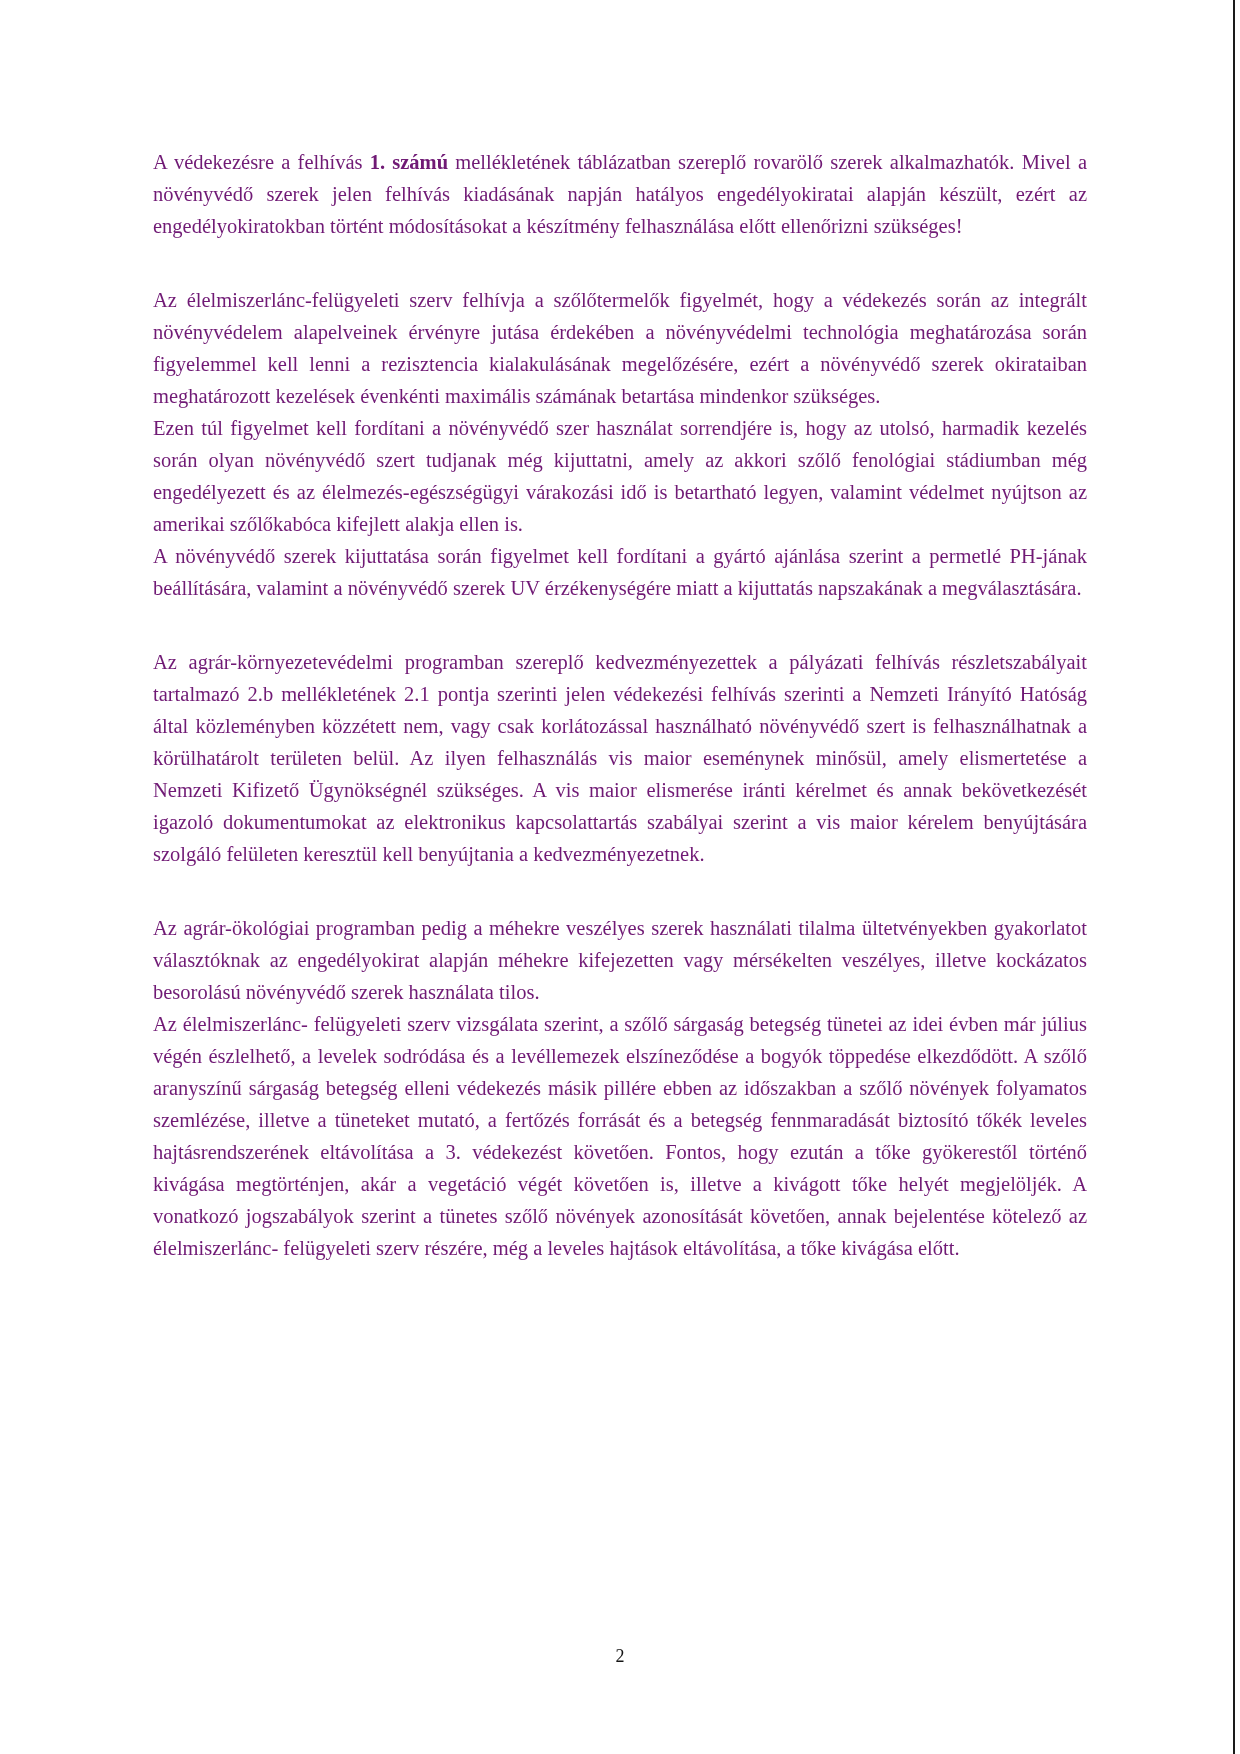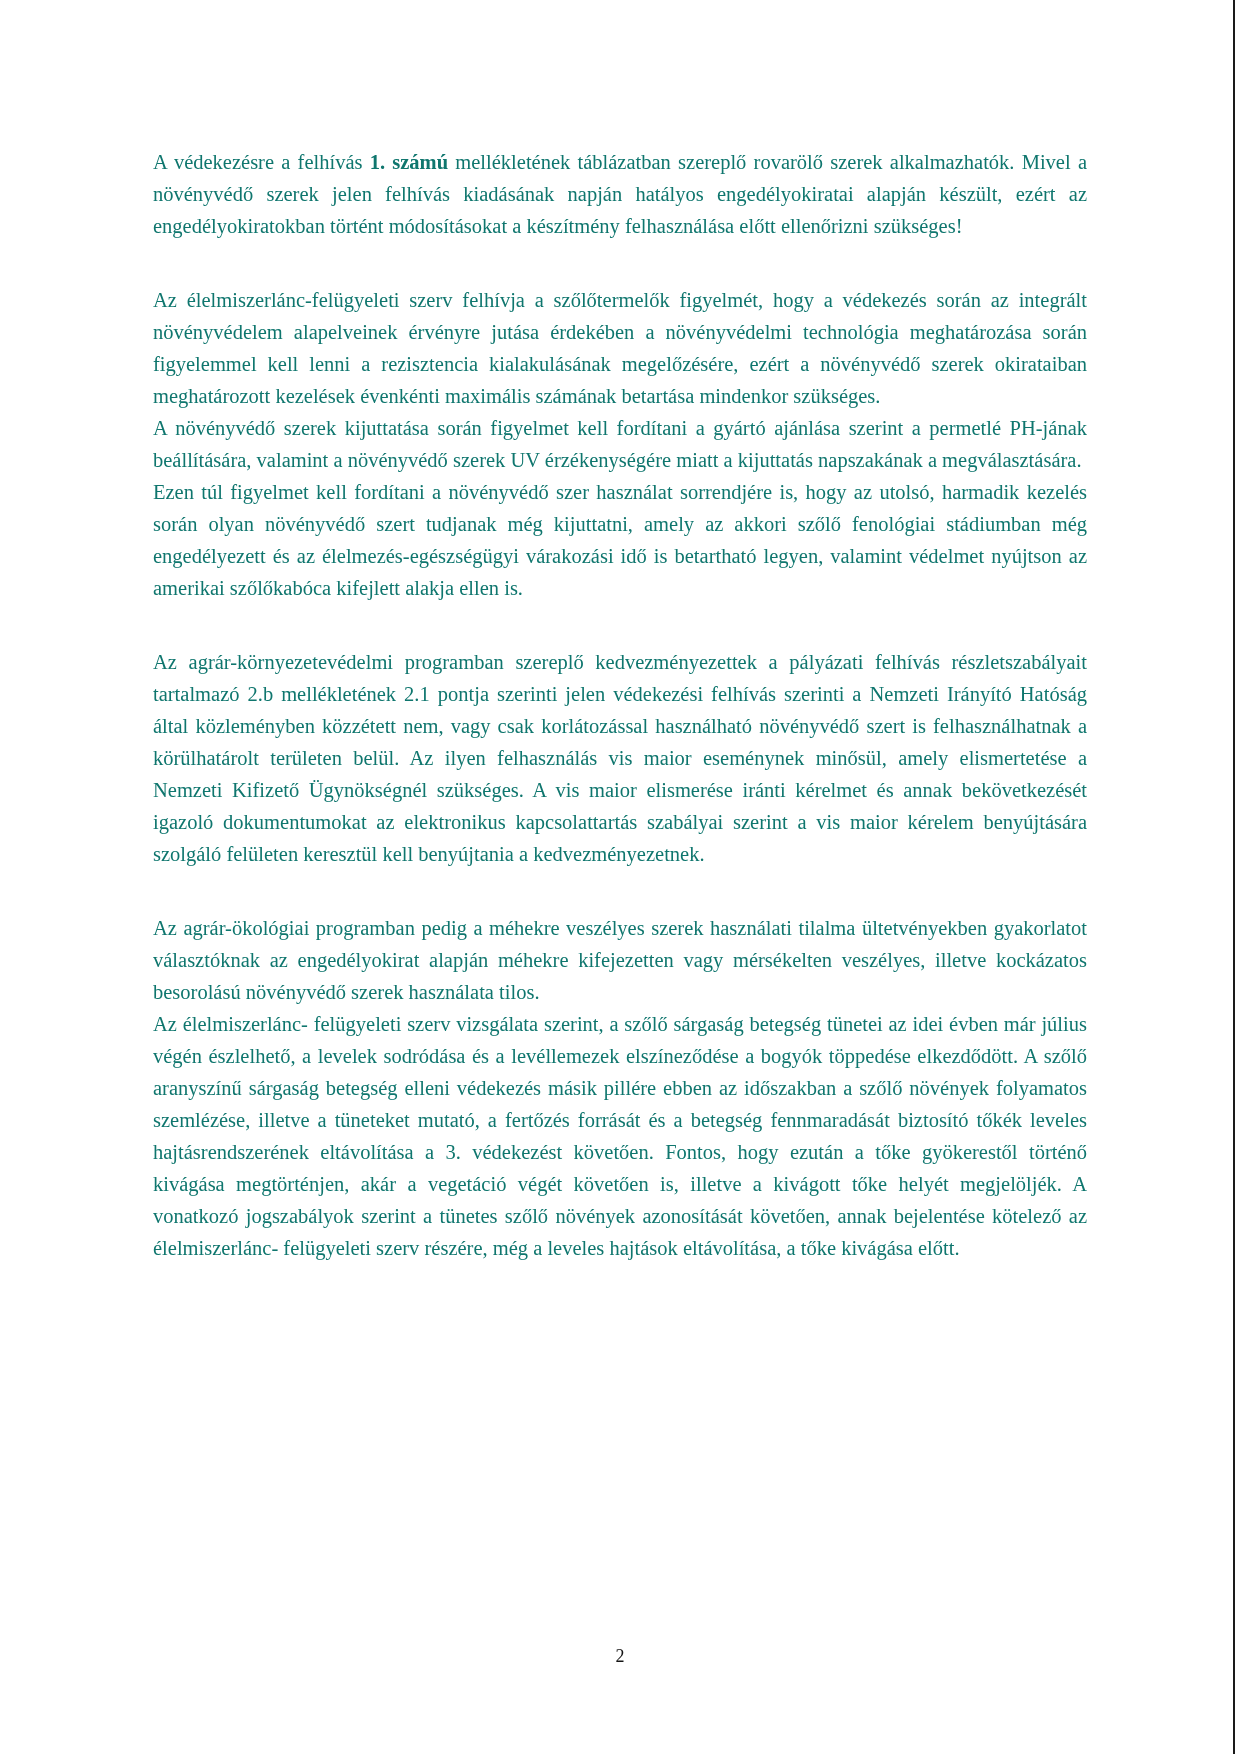--- a/index.html
+++ b/index.html
@@ -8,42 +8,42 @@
     position: absolute; left: 0; top: 0; width: 1240px; height: 1754px;
     background: #ffffff;
   }
   .scan-edge {
     position: absolute; left: 1233px; top: 0; width: 2px; height: 1754px;
     background: #1a1a1a;
   }
   .body-text {
     position: absolute; left: 153px; top: 146px; width: 934px;
     font-family: "Liberation Serif", "DejaVu Serif", serif;
-    font-size: 20.5px; line-height: 32px; color: #0f766e;
+    font-size: 20.5px; line-height: 32px; color: #701a75;
     text-align: justify;
   }
   .body-text p { margin: 0; }
   .body-text p.gap { margin-top: 42px; }
   .body-text b { font-weight: bold; }
   .page-number {
     position: absolute; left: 0; width: 1240px; top: 1646px; text-align: center;
     font-family: "Liberation Serif", "DejaVu Serif", serif;
     font-size: 18px; color: #141414;
   }
 </style>
 </head>
 <body>
 
 <div class="page">
   <div class="scan-edge"></div>
 
   <div class="body-text">
     <p><span>A védekezésre a felhívás </span><b>1. számú</b><span> mellékletének táblázatban szereplő rovarölő szerek alkalmazhatók. Mivel a növényvédő szerek jelen felhívás kiadásának napján hatályos engedélyokiratai alapján készült, ezért az engedélyokiratokban történt módosításokat a készítmény felhasználása előtt ellenőrizni szükséges!</span></p>
     <p class="gap">Az élelmiszerlánc-felügyeleti szerv felhívja a szőlőtermelők figyelmét, hogy a védekezés során az integrált növényvédelem alapelveinek érvényre jutása érdekében a növényvédelmi technológia meghatározása során figyelemmel kell lenni a rezisztencia kialakulásának megelőzésére, ezért a növényvédő szerek okirataiban meghatározott kezelések évenkénti maximális számának betartása mindenkor szükséges.</p>
+    <p>Ezen túl figyelmet kell fordítani a növényvédő szer használat sorrendjére is, hogy az utolsó, harmadik kezelés során olyan növényvédő szert tudjanak még kijuttatni, amely az akkori szőlő fenológiai stádiumban még engedélyezett és az élelmezés-egészségügyi várakozási idő is betartható legyen, valamint védelmet nyújtson az amerikai szőlőkabóca kifejlett alakja ellen is.</p>
     <p>A növényvédő szerek kijuttatása során figyelmet kell fordítani a gyártó ajánlása szerint a permetlé PH-jának beállítására, valamint a növényvédő szerek UV érzékenységére miatt a kijuttatás napszakának a megválasztására.</p>
-    <p>Ezen túl figyelmet kell fordítani a növényvédő szer használat sorrendjére is, hogy az utolsó, harmadik kezelés során olyan növényvédő szert tudjanak még kijuttatni, amely az akkori szőlő fenológiai stádiumban még engedélyezett és az élelmezés-egészségügyi várakozási idő is betartható legyen, valamint védelmet nyújtson az amerikai szőlőkabóca kifejlett alakja ellen is.</p>
     <p class="gap">Az agrár-környezetevédelmi programban szereplő kedvezményezettek a pályázati felhívás részletszabályait tartalmazó 2.b mellékletének 2.1 pontja szerinti jelen védekezési felhívás szerinti a Nemzeti Irányító Hatóság által közleményben közzétett nem, vagy csak korlátozással használható növényvédő szert is felhasználhatnak a körülhatárolt területen belül. Az ilyen felhasználás vis maior eseménynek minősül, amely elismertetése a Nemzeti Kifizető Ügynökségnél szükséges. A vis maior elismerése iránti kérelmet és annak bekövetkezését igazoló dokumentumokat az elektronikus kapcsolattartás szabályai szerint a vis maior kérelem benyújtására szolgáló felületen keresztül kell benyújtania a kedvezményezetnek.</p>
     <p class="gap">Az agrár-ökológiai programban pedig a méhekre veszélyes szerek használati tilalma ültetvényekben gyakorlatot választóknak az engedélyokirat alapján méhekre kifejezetten vagy mérsékelten veszélyes, illetve kockázatos besorolású növényvédő szerek használata tilos.</p>
     <p>Az élelmiszerlánc- felügyeleti szerv vizsgálata szerint, a szőlő sárgaság betegség tünetei az idei évben már július végén észlelhető, a levelek sodródása és a levéllemezek elszíneződése a bogyók töppedése elkezdődött. A szőlő aranyszínű sárgaság betegség elleni védekezés másik pillére ebben az időszakban a szőlő növények folyamatos szemlézése, illetve a tüneteket mutató, a fertőzés forrását és a betegség fennmaradását biztosító tőkék leveles hajtásrendszerének eltávolítása a 3. védekezést követően. Fontos, hogy ezután a tőke gyökerestől történő kivágása megtörténjen, akár a vegetáció végét követően is, illetve a kivágott tőke helyét megjelöljék. A vonatkozó jogszabályok szerint a tünetes szőlő növények azonosítását követően, annak bejelentése kötelező az élelmiszerlánc- felügyeleti szerv részére, még a leveles hajtások eltávolítása, a tőke kivágása előtt.</p>
   </div>
 
   <div class="page-number">2</div>
 </div>
 
 </body></html>

